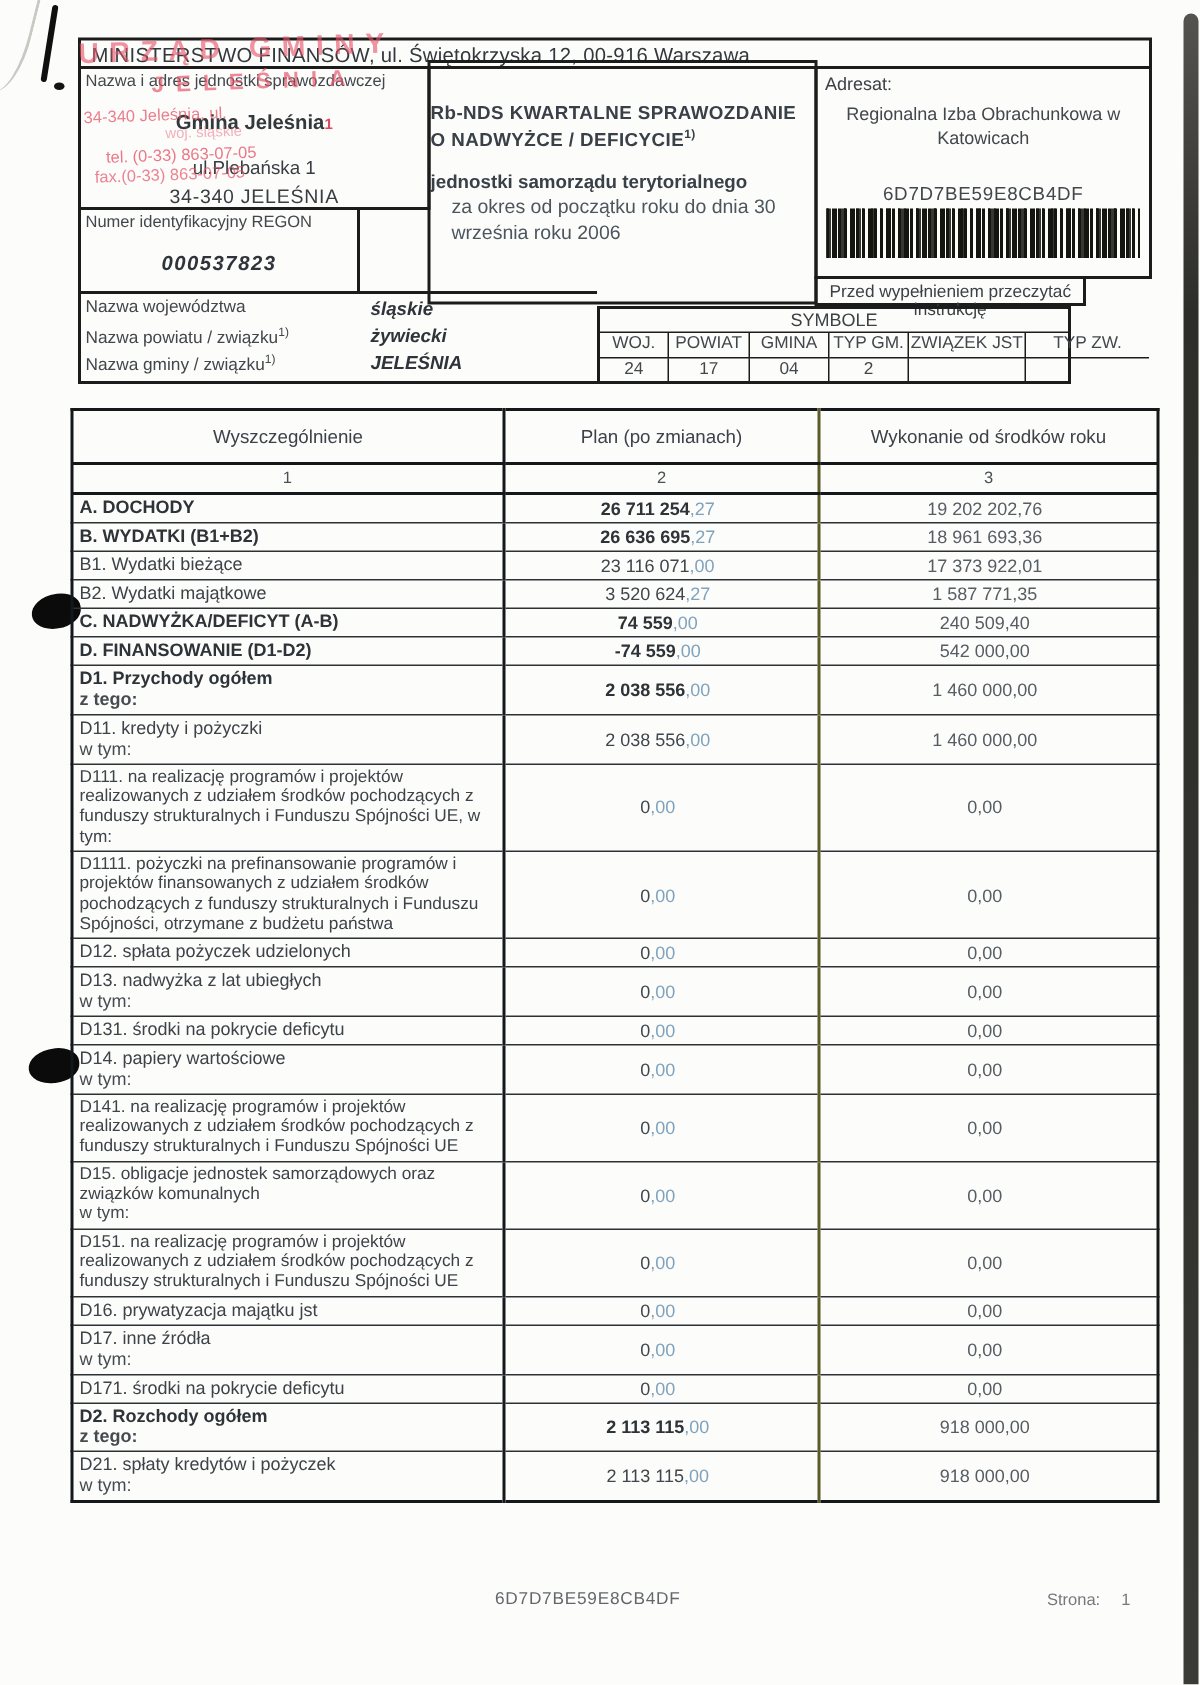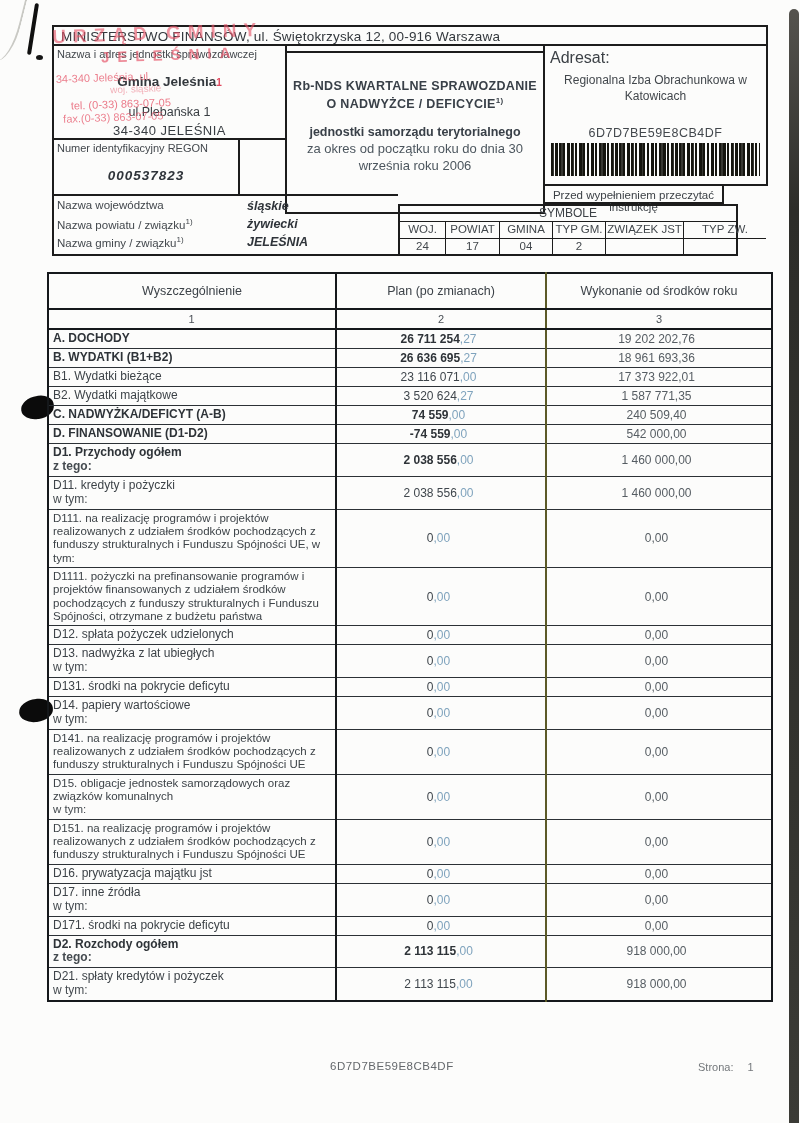--- a/index.html
+++ b/index.html
@@ -20,44 +20,44 @@
   .hbox { position:absolute; border:2px solid #1c1c1c; background:rgba(255,255,255,0); }
   .bar-ministry { left:52px; top:25px; width:716px; height:21px; font-size:13.5px; padding:2px 0 0 7px; color:#33383d; letter-spacing:.2px; }
   .box-left { left:52px; top:44px; width:235px; height:96px; }
   .small-label { font-size:11px; color:#42474c; padding:2px 0 0 3px; }
   .reporter-name { text-align:center; font-weight:bold; font-size:13.5px; margin-top:14px; color:#33383d; }
   .red-sup { color:#e0485e; font-size:10px; font-weight:bold; }
   .reporter-street { text-align:center; font-size:12.5px; margin-top:16px; color:#383d42; }
   .reporter-city { text-align:center; font-size:13px; margin-top:4px; color:#383d42; letter-spacing:.5px; }
   .box-regon { left:52px; top:138px; width:188px; height:58px; }
   .regon-value { text-align:center; font-weight:bold; font-style:italic; font-size:13.5px; margin-top:14px; color:#2f343a; letter-spacing:1px; }
-  .box-mid { left:285px; top:51px; width:260px; height:163px; text-align:center; }
+  .box-mid { left:285px; top:40px; width:260px; height:163px; text-align:left; }
   .rpt-title { margin-top:24px; font-size:12.5px; font-weight:bold; color:#394048; line-height:1.45; letter-spacing:.3px; }
   .rpt-title sup { font-size:8px; }
   .rpt-sub { margin-top:12px; font-size:12.5px; font-weight:bold; color:#394048; }
   .rpt-period { margin-top:2px; font-size:13px; color:#4c565e; line-height:1.3; padding:0 14px; }
   .box-adresat { left:543px; top:44px; width:225px; height:142px; }
-  .adresat-label { font-size:16px; padding:3px 0 0 5px; color:#3c4146; }
+  .adresat-label { font-size:12px; padding:3px 0 0 5px; color:#3c4146; }
   .adresat-name { text-align:center; font-size:12px; margin-top:6px; line-height:1.3; color:#42474c; padding:0 16px; }
   .adresat-code { text-align:center; font-size:12.5px; margin-top:22px; color:#42474c; letter-spacing:.5px; }
   .barcode { margin:3px 6px 0 6px; height:33px;
     background:
       repeating-linear-gradient(90deg,#15150f 0 2px,transparent 2px 4px),
       repeating-linear-gradient(90deg,#15150f 0 1px,transparent 1px 6px),
       repeating-linear-gradient(90deg,rgba(21,21,15,.85) 0 3px,transparent 3px 10px); }
   .bar-instr { left:543px; top:184px; width:181px; height:20px; font-size:11.5px; text-align:center; padding-top:3px; color:#3c4146; }
 
   
   .names { position:absolute; left:52px; top:194px; width:346px; height:62px; border:2px solid #1c1c1c; border-right:none; padding:3px 0 0 3px; }
   .nrow { height:18px; font-size:11.5px; color:#42474c; white-space:nowrap; }
   .nrow sup { font-size:8px; }
   .nvalue { font-weight:bold; font-style:italic; font-size:12.5px; color:#2f343a; position:absolute; left:193px; }
 
   
-  .symbole { position:absolute; left:398px; top:204px; width:340px; height:52px; border:2px solid #1c1c1c; font-size:11.5px; }
+  .symbole { position:absolute; left:398px; top:204px; width:316px; height:52px; border:2px solid #1c1c1c; font-size:11.5px; }
   .sym-title { text-align:center; height:16px; border-bottom:1px solid #1c1c1c; font-size:12px; color:#3c4146; }
   .sym-grid { display:grid; grid-template-columns:46px 54px 53px 53px 78px 82px; }
   .sym-cell { border-right:1px solid #1c1c1c; border-bottom:1px solid #1c1c1c; text-align:center; height:17px; padding-top:1px; color:#42474c; }
   .sym-cell:nth-child(6n) { border-right:none; }
   .sym-val { border-bottom:none; }
 
   
   table.main { position:absolute; left:47px; top:272px; width:724px; border-collapse:collapse; table-layout:fixed; font-size:12px; }
   table.main, table.main td, table.main th { border:1px solid #2c3136; }
   table.main { border:2px solid #15181b; }

